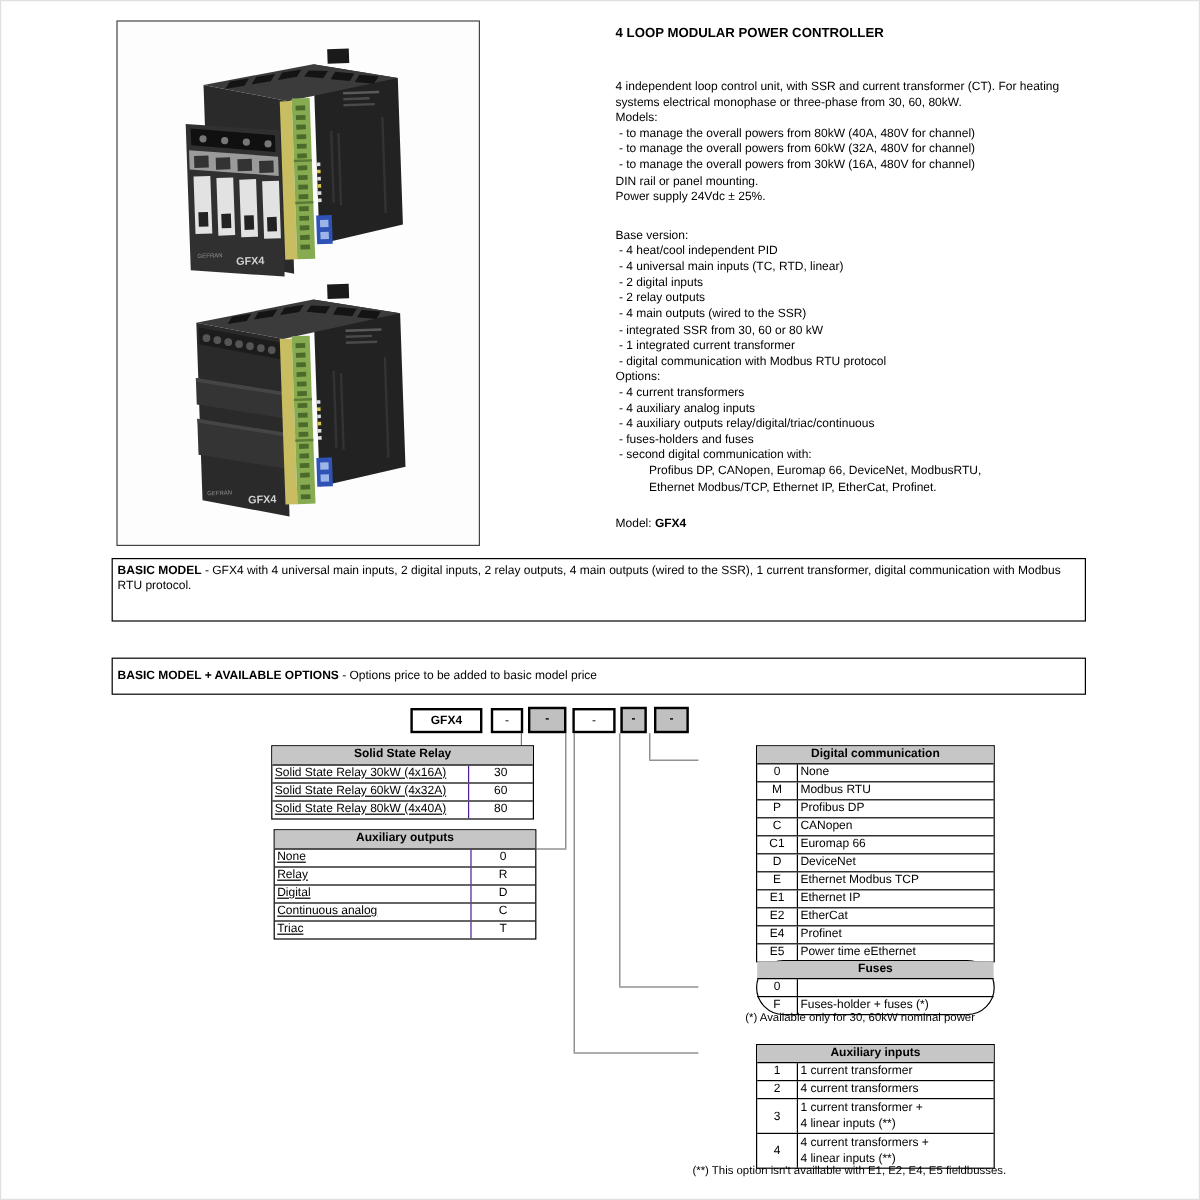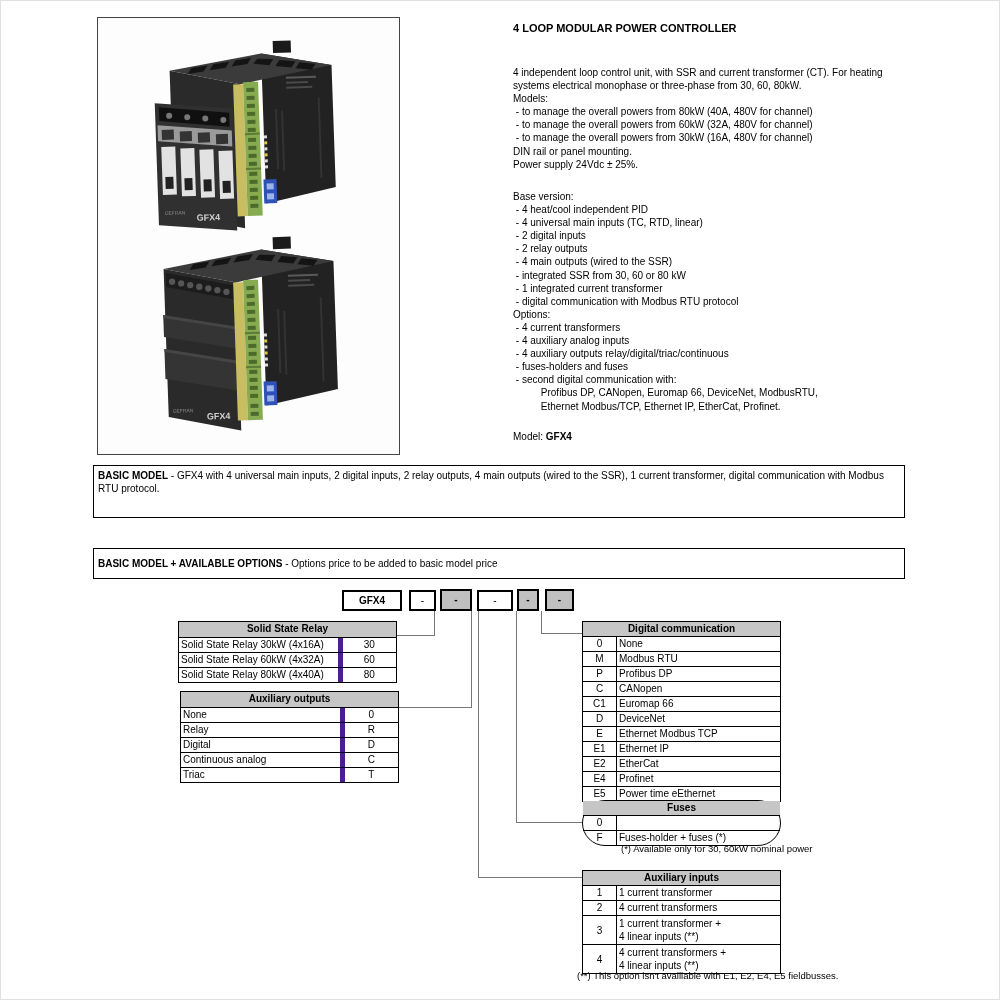--- a/index.html
+++ b/index.html
@@ -39,31 +39,31 @@
   .dash-2{left:440px;width:32px;}
   .dash-3{left:477px;top:590px;width:36px;font-weight:normal;}
   .dash-4{left:517px;width:22px;}
   .dash-5{left:545px;width:29px;}
 
   
   .line{position:absolute;background:#777;}
   .v{width:1px;} .h{height:1px;}
 
   
-  .otable{position:absolute;border:1px solid #000;background:#fff;box-sizing:border-box;}
+  .otable{position:absolute;border:1px solid #000;background:#fff;box-sizing:border-box;margin-left:48px;}
   .otable .th{background:#c6c6c6;font-weight:bold;text-align:center;font-size:10px;
               height:14px;line-height:13px;border-bottom:1px solid #000;}
   .otable .tr{display:flex;height:14px;border-bottom:1px solid #000;}
   .otable .tr:last-child{border-bottom:none;}
   .otable .td{line-height:13px;font-size:10px;box-sizing:border-box;overflow:hidden;}
   .otable .lbl{padding-left:2px;white-space:nowrap;}
   .otable .cde{text-align:center;}
   
   .t-left{width:219px;}
-  .t-left .lbl{width:165px;border-right:5px solid #4c1d95;}
+  .t-left .lbl{width:165px;border-right:1px solid #4c1d95;text-decoration:underline;}
   .t-left .cde{width:54px;}
   
   .t-right{width:199px;}
   .t-right .cde{width:34px;border-right:1px solid #000;flex:none;}
   .t-right .lbl{width:164px;}
   .t-ssr{left:178px;top:621px;}
   .t-ssr .th{height:15px;line-height:14px;}
   .t-aux-out{left:180px;top:691px;}
   .t-aux-out .th{height:15px;line-height:14px;}
   .t-digital{left:582px;top:621px;}

